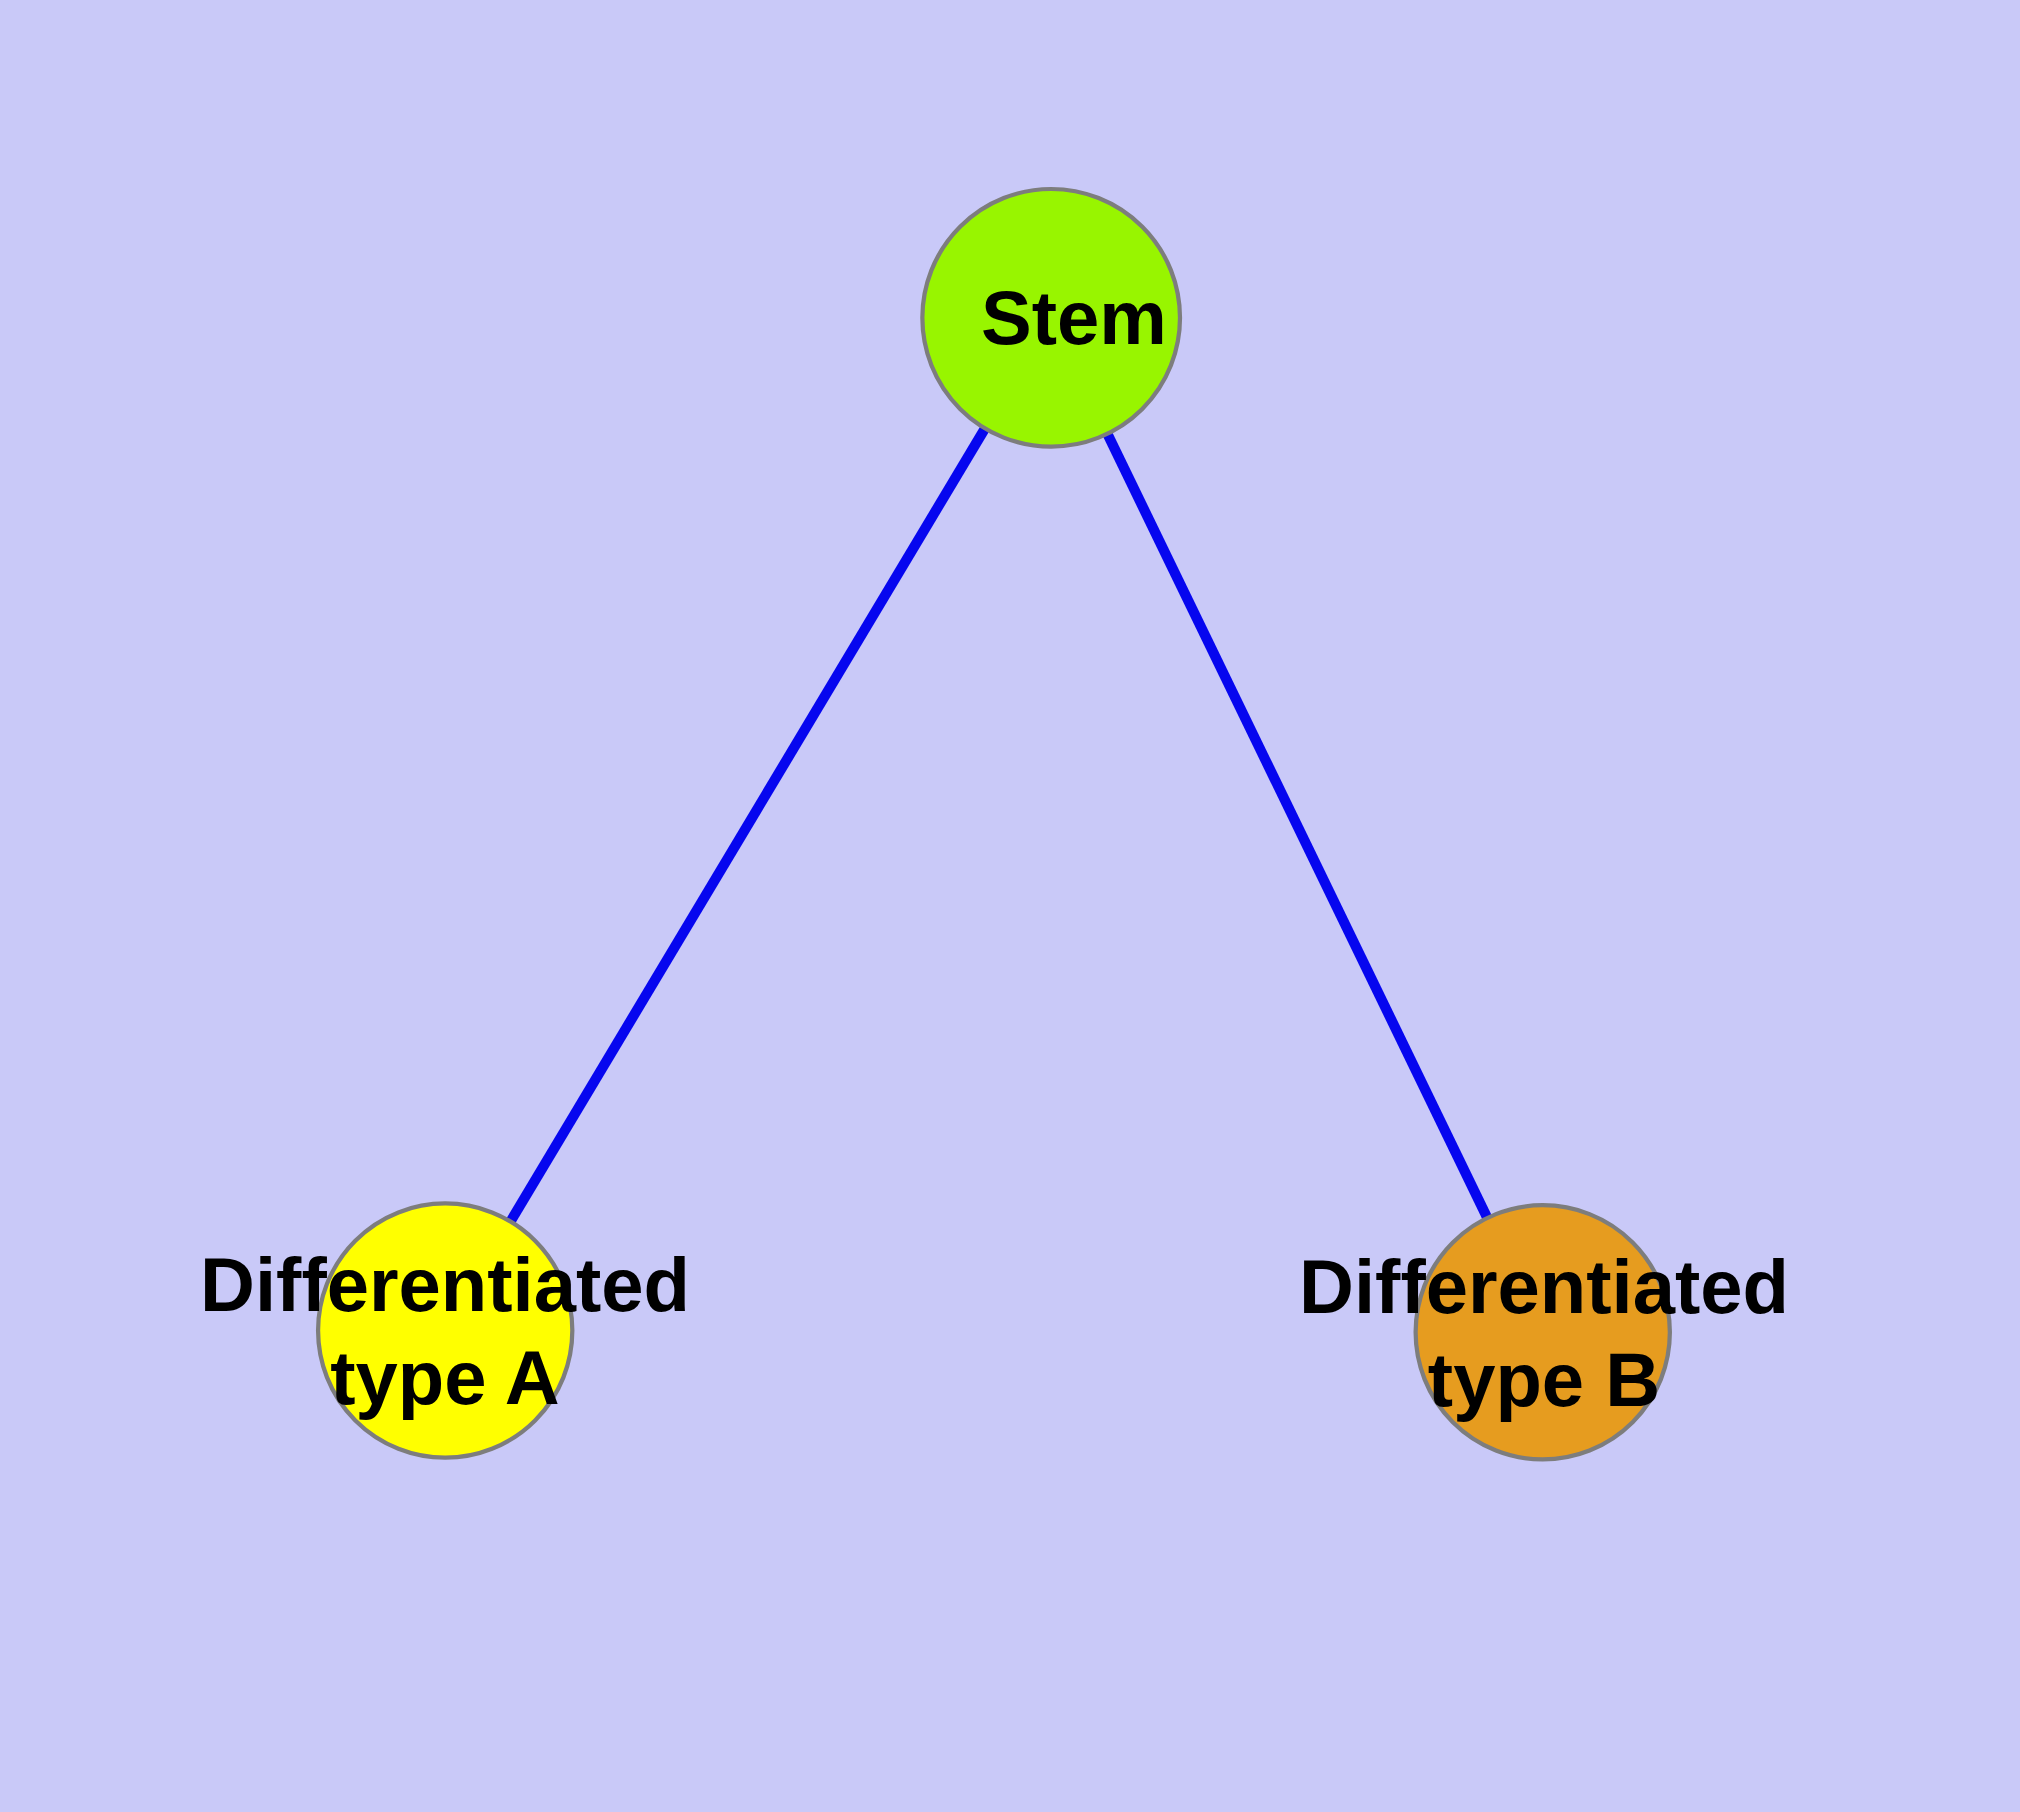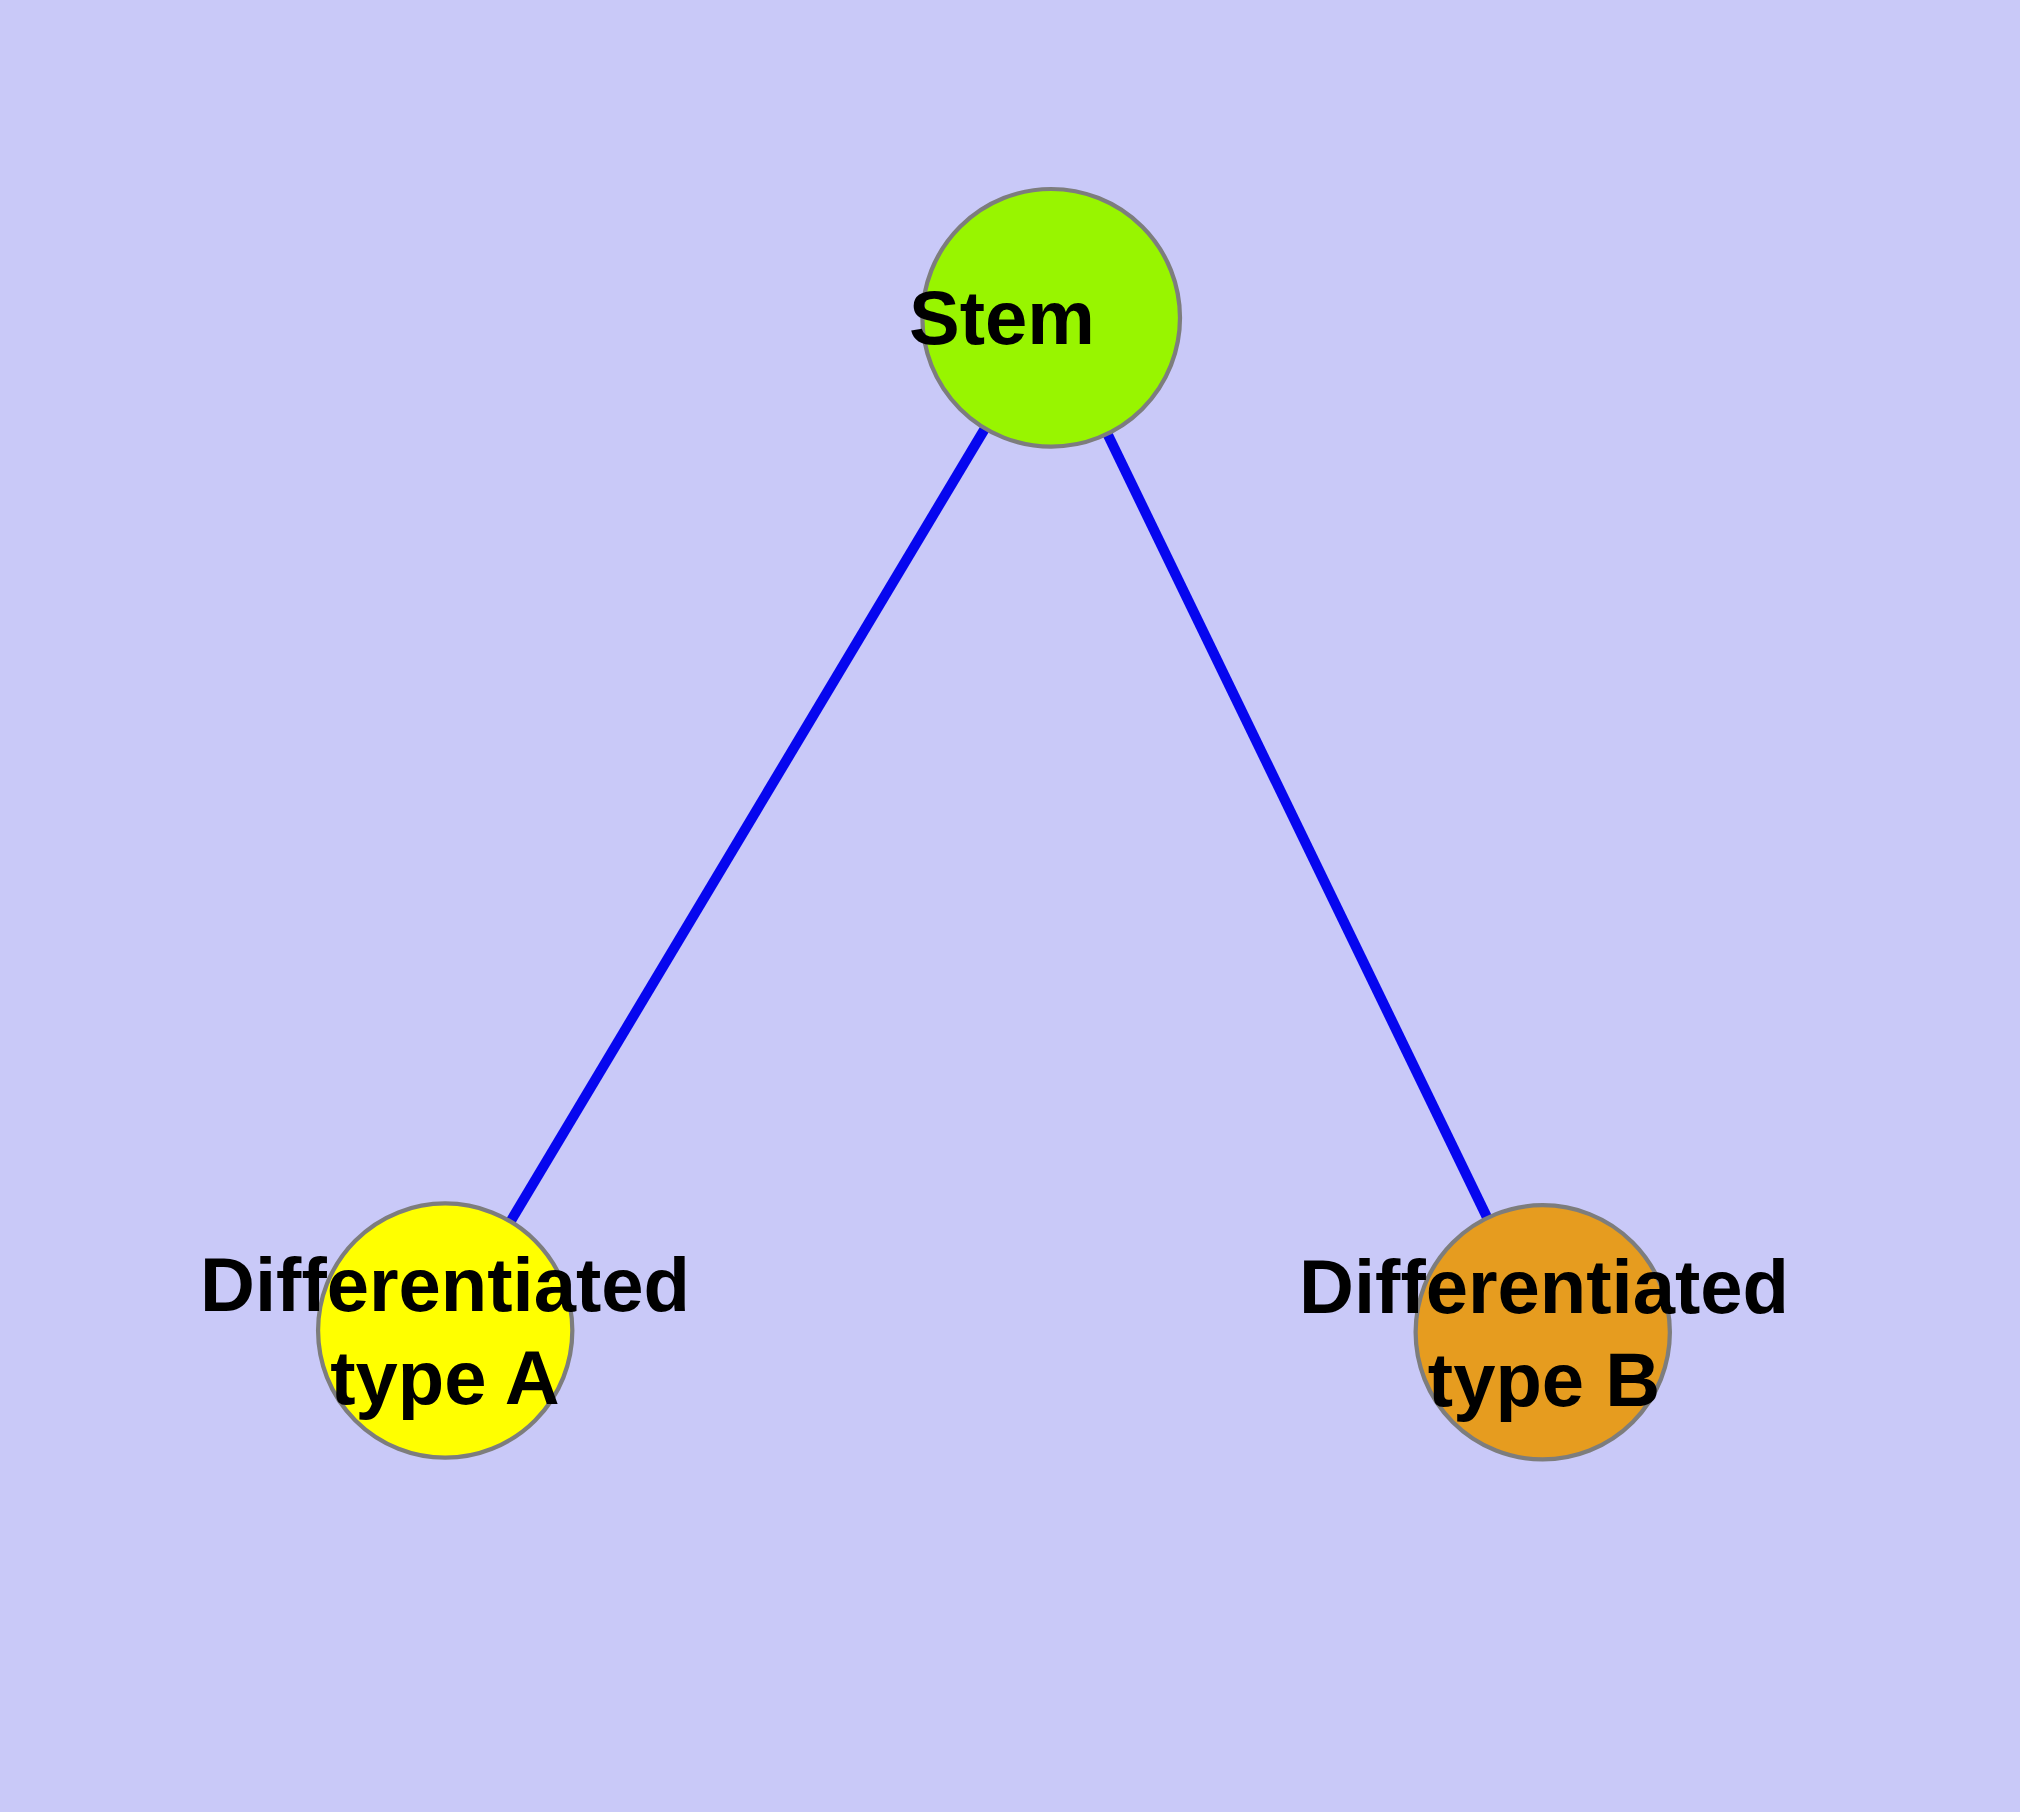--- a/index.html
+++ b/index.html
@@ -48,21 +48,21 @@
     <rect x="0" y="0" width="2384" height="2138" fill="#c9c9f8"></rect>
 
     <line class="edge-line" x1="1240" y1="375" x2="525" y2="1570" stroke-width="12" stroke="#0606ef"></line>
     <line class="edge-line" x1="1240" y1="375" x2="1820" y2="1572" stroke-width="12" stroke="#0606ef"></line>
 
     <circle class="node-circle" cx="1240" cy="375" r="152" fill="#98f500"></circle>
     <circle class="node-circle" cx="525" cy="1570" r="150" fill="#ffff00"></circle>
     <circle class="node-circle" cx="1820" cy="1572" r="150" fill="#e69c1f"></circle>
   </svg>
 
-  <div class="node-label" style="left:1002px; top:318px;">Stem</div>
+  <div class="node-label" style="left:1074px; top:318px;">Stem</div>
 
   <div class="node-label" style="left:445px; top:1332px;">Differentiated
 type A</div>
 
   <div class="node-label" style="left:1544px; top:1334px;">Differentiated
 type B</div>
 </div>
 
 
 </body></html>

